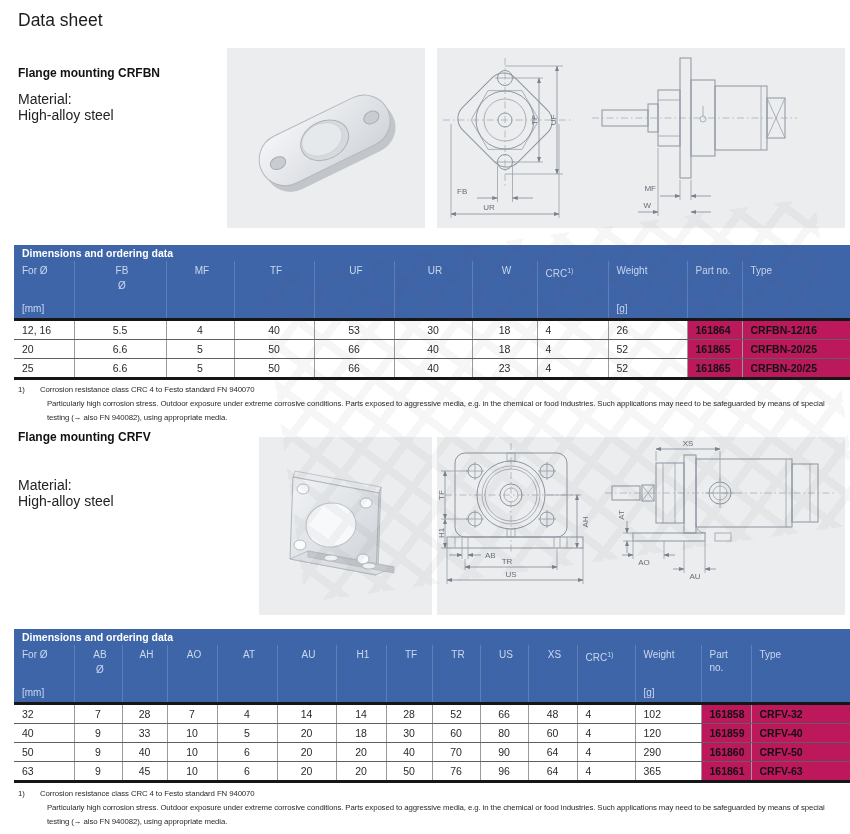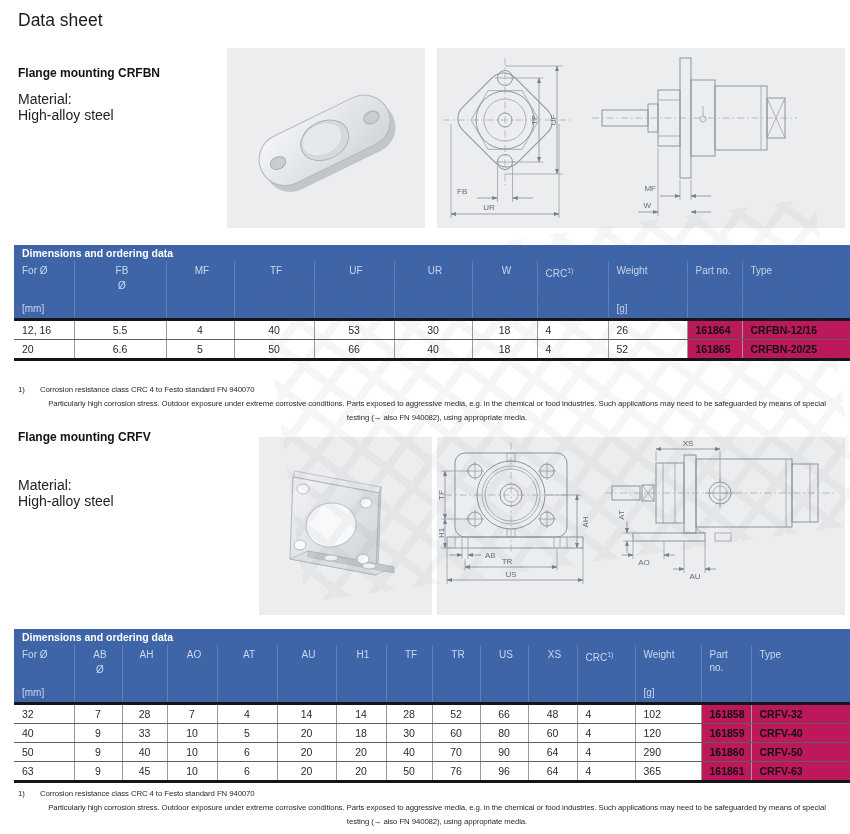--- a/index.html
+++ b/index.html
@@ -34,21 +34,21 @@
   tbody td:first-child{border-left:none;}
   tbody tr:last-child td{border-bottom:none;}
   td.hl{background:#be185d;font-weight:bold;color:#101010;}
   .al{text-align:left;padding-left:8px;}
   .ac{text-align:center;}
   .t1{top:245px;} .t2{top:629px;}
 
   .footnote{position:absolute;left:18px;width:816px;font-size:7.8px;line-height:14px;
             color:#2a2a2a;letter-spacing:-0.1px;white-space:nowrap;}
   .fn1{top:383px;} .fn2{top:787px;}
-  .fnline{margin-left:22px;text-align:center;}
+  .fnline{margin-left:29px;}
   .fnrow{margin-left:0;display:flex;}
   .fnmark{width:22px;flex:0 0 22px;}
 
   svg{display:block;}
   svg text{font-size:8px;fill:#666e78;font-family:"Liberation Sans","DejaVu Sans",sans-serif;}
   .ln{stroke:#8d95a0;stroke-width:1;fill:none;}
   .thin{stroke:#9aa1ab;stroke-width:0.8;fill:none;}
   .cl{stroke:#a8aeb6;stroke-width:0.8;fill:none;stroke-dasharray:7 3 1.5 3;}
   .dim{stroke:#868e99;stroke-width:0.8;fill:none;}
 
@@ -248,20 +248,33 @@
           <td class="al hl">CRFBN-12/16</td>
         </tr>
         <tr>
           <td class="al">20</td>
           <td class="ac">6.6</td>
           <td class="ac">5</td>
           <td class="ac">50</td>
           <td class="ac">66</td>
           <td class="ac">40</td>
           <td class="ac">18</td>
+          <td class="al">4</td>
+          <td class="al">52</td>
+          <td class="al hl">161865</td>
+          <td class="al hl">CRFBN-20/25</td>
+        </tr>
+        <tr>
+          <td class="al">25</td>
+          <td class="ac">6.6</td>
+          <td class="ac">5</td>
+          <td class="ac">50</td>
+          <td class="ac">66</td>
+          <td class="ac">40</td>
+          <td class="ac">23</td>
           <td class="al">4</td>
           <td class="al">52</td>
           <td class="al hl">161865</td>
           <td class="al hl">CRFBN-20/25</td>
         </tr>
       </tbody>
   </table>
 </div>
 
 <div class="footnote fn1">

